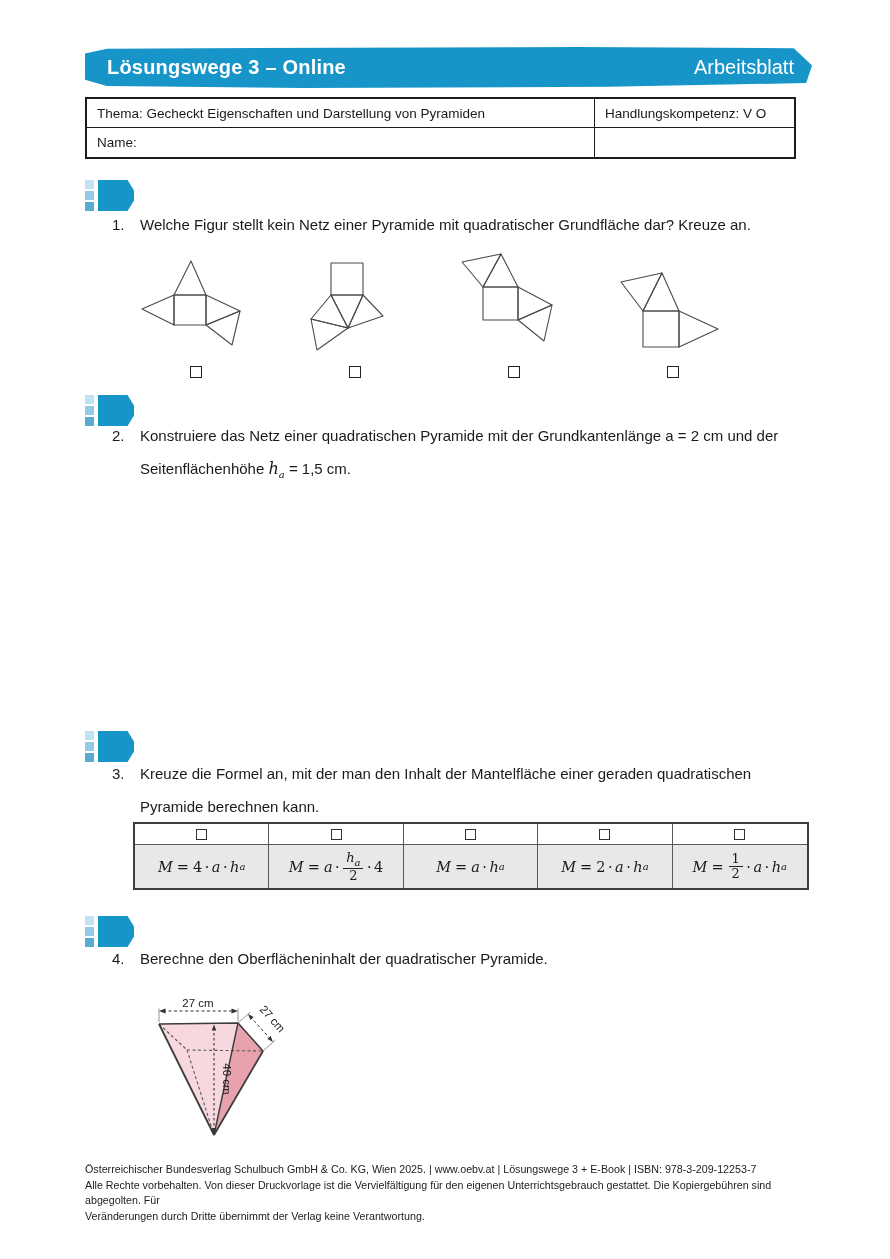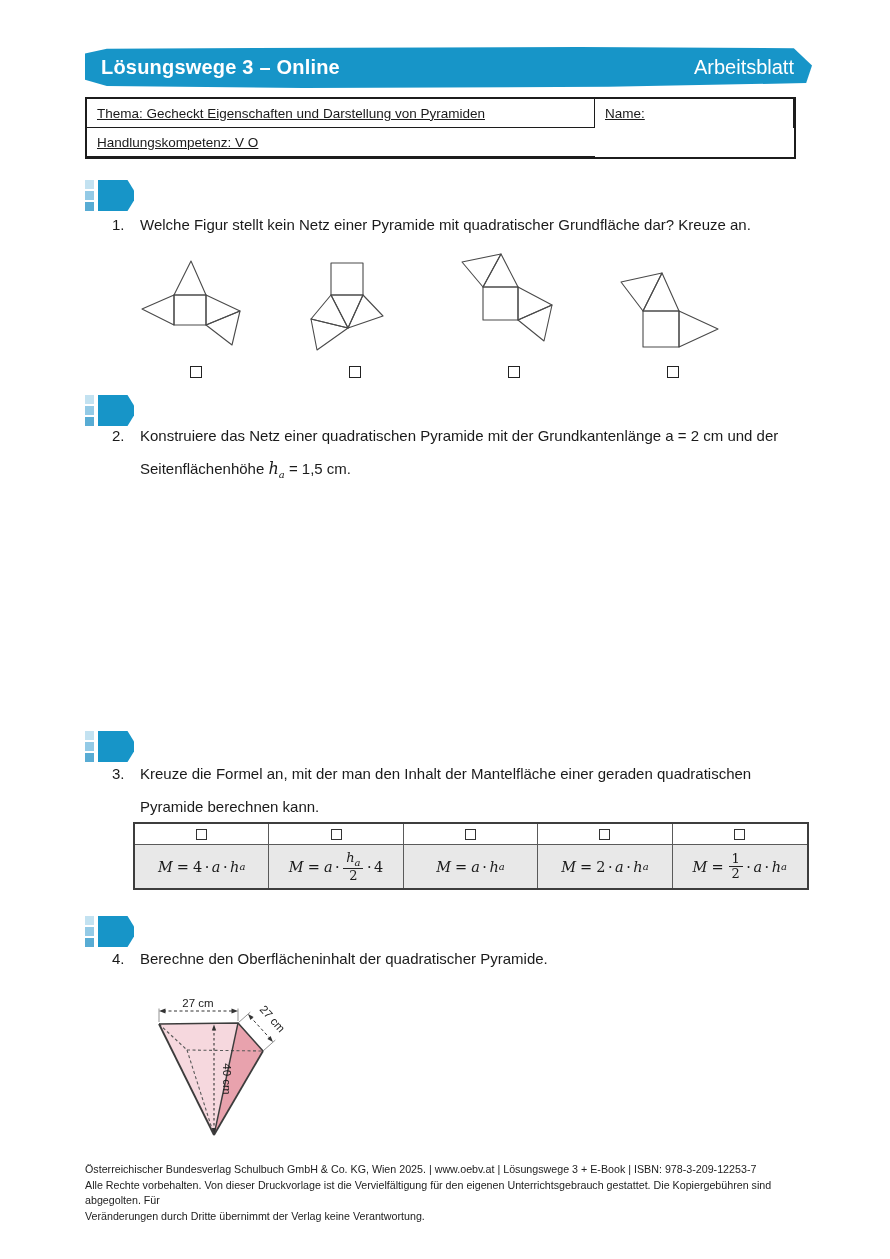--- a/index.html
+++ b/index.html
@@ -2,28 +2,28 @@
 <html><head>
 <meta charset="utf-8">
 <title>Arbeitsblatt</title>
 <style>
   html,body{margin:0;padding:0;background:#ffffff;}
   .page{position:relative;width:890px;height:1259px;background:#fff;
         font-family:"Liberation Sans",sans-serif;color:#1a1a1a;overflow:hidden;}
 
   
   .banner{position:absolute;left:85px;top:47px;width:727px;height:41px;background:#1795c8;
-          display:flex;align-items:center;justify-content:space-between;padding:0 18px 0 16px;box-sizing:border-box;
+          display:flex;align-items:center;justify-content:space-between;padding:0 18px 0 22px;box-sizing:border-box;
           clip-path:polygon(0% 16%,3% 4%,48% 1%,68% 0%,97.5% 3%,100% 45%,99.2% 88%,72% 97%,30% 100%,3% 95%,0% 80%);}
   .banner .title{color:#fff;font-size:20px;font-weight:bold;letter-spacing:.2px;}
   .banner .badge{color:#fff;font-size:20px;font-weight:normal;}
 
   
   .info-table{position:absolute;left:85px;top:97px;width:711px;height:62px;border:2px solid #1c1c1c;
-              display:grid;grid-template-columns:508px 1fr;grid-template-rows:1fr 1fr;box-sizing:border-box;text-decoration:underline;}
+              display:grid;grid-template-columns:508px 1fr;grid-template-rows:1fr 1fr;box-sizing:border-box;}
   .info-cell{border-right:1.5px solid #1c1c1c;border-bottom:1.5px solid #1c1c1c;display:flex;align-items:center;
              padding-left:10px;font-size:13.5px;}
   .info-cell.last-col{border-right:none;}
   .info-cell.last-row{border-bottom:none;}
 
   
   .pencil{position:absolute;width:49px;height:31px;}
   .pencil .sq{position:absolute;left:0;width:9px;height:9px;}
   .pencil .sq1{top:0;background:#c3e2f1;}
   .pencil .sq2{top:11px;background:#93cae6;}
@@ -75,22 +75,22 @@
 
 <div class="page">
 
   <div class="banner">
     <span class="title">Lösungswege 3 – Online</span>
     <span class="badge">Arbeitsblatt</span>
   </div>
 
   <div class="info-table">
     <div class="info-cell">Thema: Gecheckt Eigenschaften und Darstellung von Pyramiden</div>
+    <div class="info-cell last-col">Handlungskompetenz: V O</div>
     <div class="info-cell last-row">Name:</div>
-    <div class="info-cell last-col">Handlungskompetenz: V O</div>
   </div>
 
   <div class="pencil" style="left:85px;top:180px;">
     <div class="sq sq1"></div>
     <div class="sq sq2"></div>
     <div class="sq sq3"></div>
     <div class="body"></div>
   </div>
   <div class="qrow" style="top:215px;width:700px;">
     <span class="qnum">1.</span>

